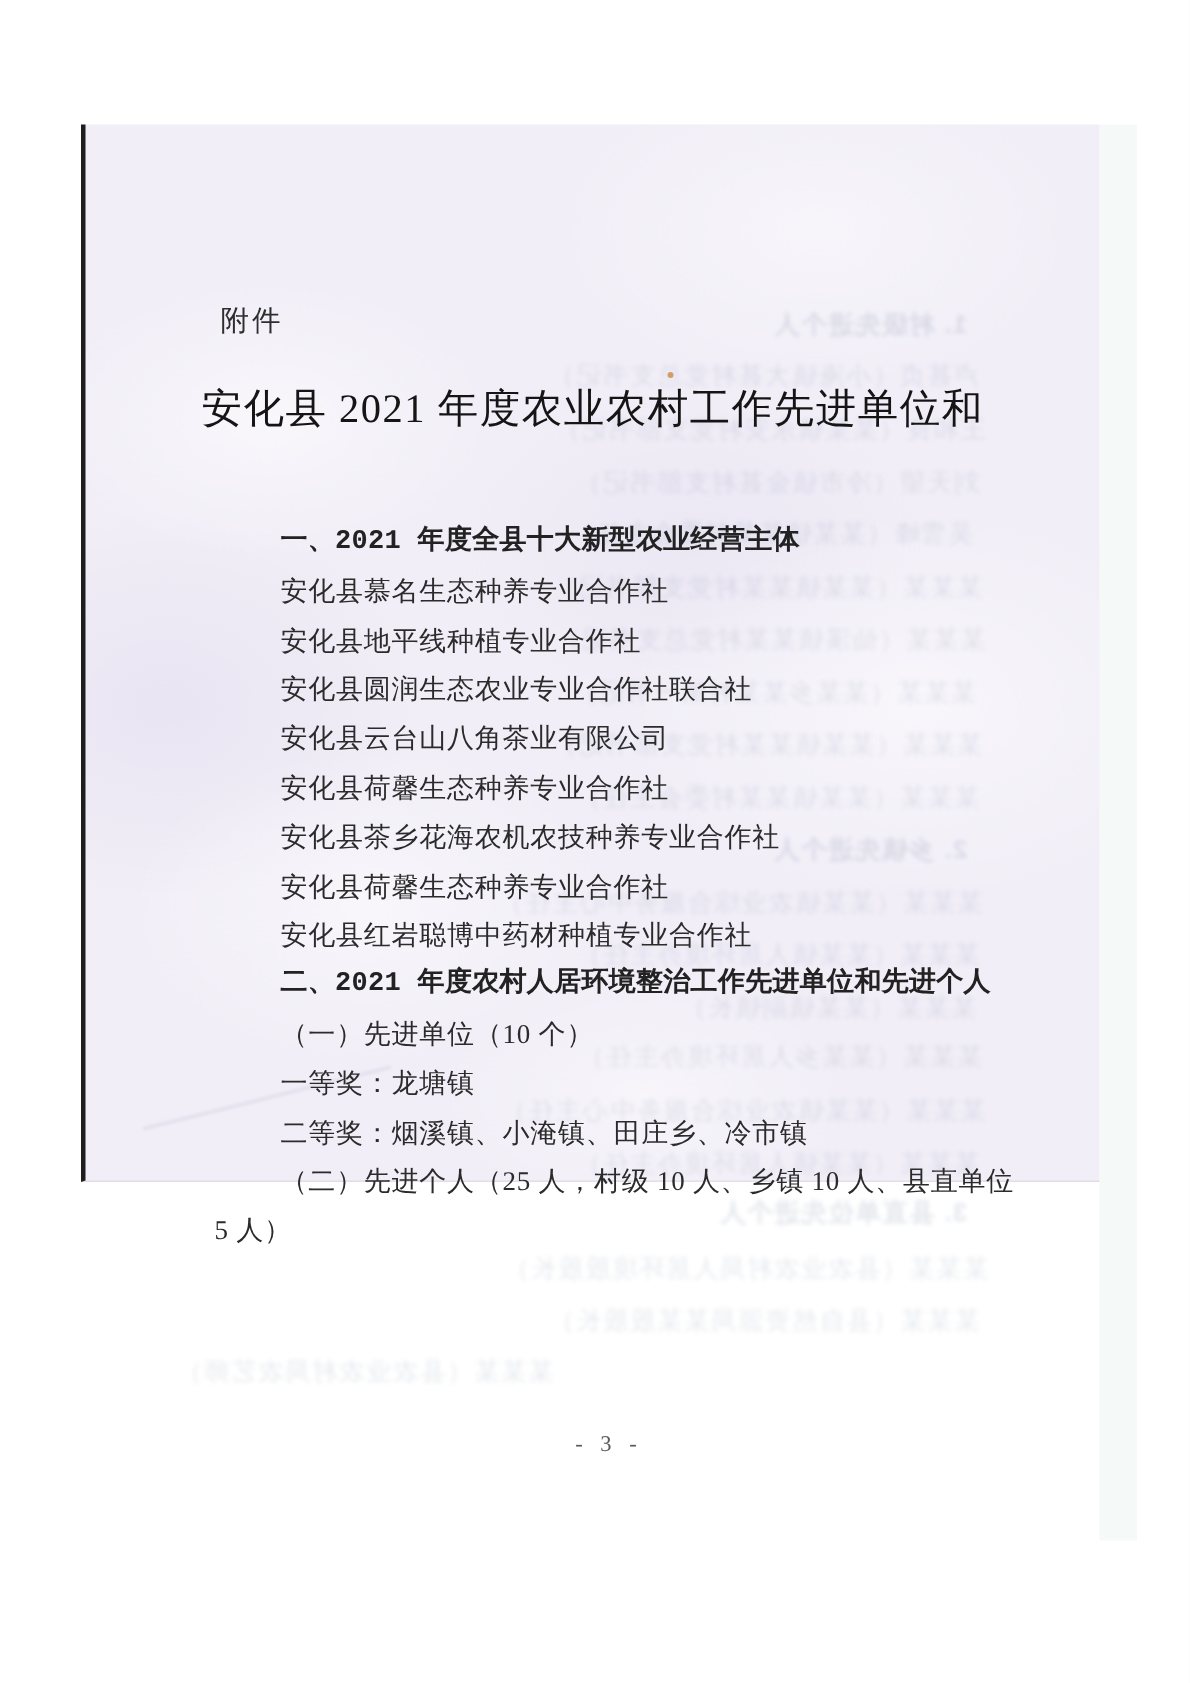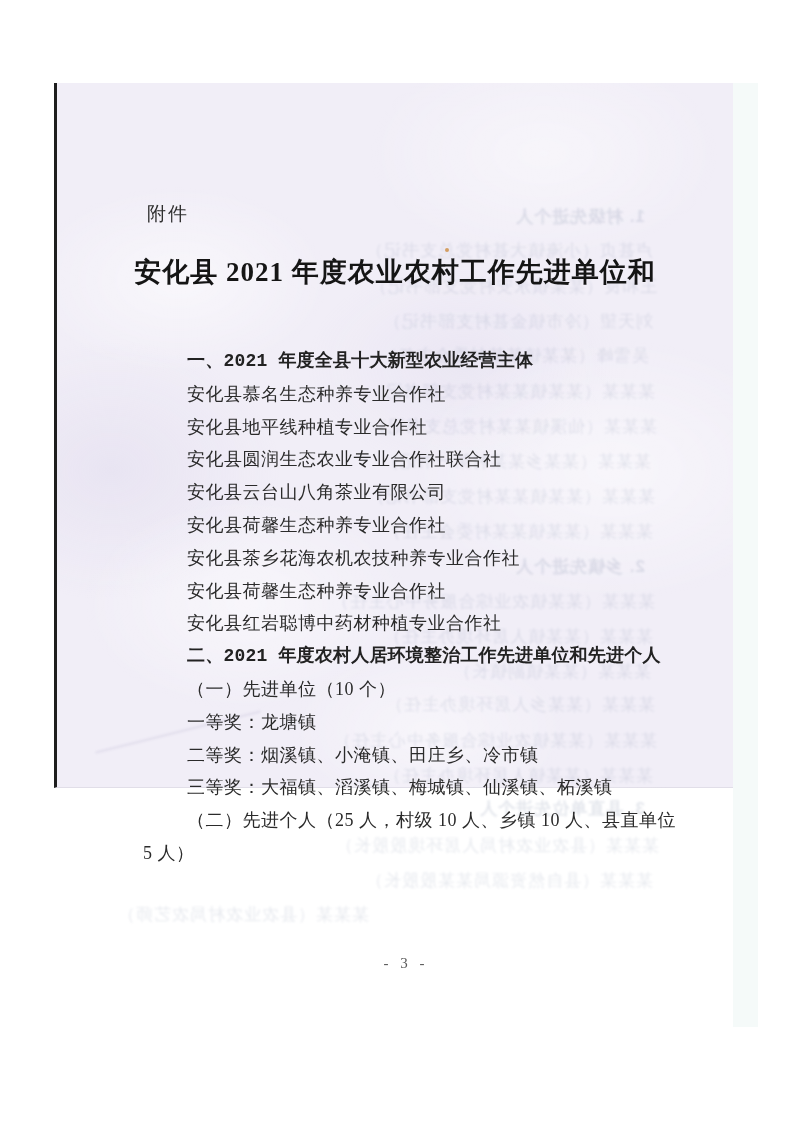--- a/index.html
+++ b/index.html
@@ -60,21 +60,21 @@
     color: #2e2e2e;
     letter-spacing: 2px;
   }
   .title {
     position: absolute;
     left: 0; top: 170px;
     width: 100%;
     text-align: center;
     font-size: 27px;
     line-height: 39px;
-    font-weight: 700;
+    font-weight: 400;
     color: #151515;
     letter-spacing: 1px;
   }
   .doc-body {
     position: absolute;
     left: 86px; top: 262px;
     width: 560px;
   }
   .bline {
     height: 32.8px;
@@ -166,21 +166,20 @@
           <div class="bline item indent">安化县圆润生态农业专业合作社联合社</div>
           <div class="bline item indent">安化县云台山八角茶业有限公司</div>
           <div class="bline item indent">安化县荷馨生态种养专业合作社</div>
           <div class="bline item indent">安化县茶乡花海农机农技种养专业合作社</div>
           <div class="bline item indent">安化县荷馨生态种养专业合作社</div>
           <div class="bline item indent">安化县红岩聪博中药材种植专业合作社</div>
           <div class="bline heading indent">二、2021 年度农村人居环境整治工作先进单位和先进个人</div>
           <div class="bline item indent">（一）先进单位（10 个）</div>
           <div class="bline item indent">一等奖：龙塘镇</div>
           <div class="bline item indent">二等奖：烟溪镇、小淹镇、田庄乡、冷市镇</div>
-          <div class="bline item indent">三等奖：大福镇、滔溪镇、梅城镇、仙溪镇、柘溪镇</div>
           <div class="bline item indent">（二）先进个人（25 人，村级 10 人、乡镇 10 人、县直单位</div>
           <div class="bline item">5 人）</div>
         </div>
 
       <div class="page-number">- 3 -</div>
     </div>
   </div>
 </div>
 
 </body></html>

